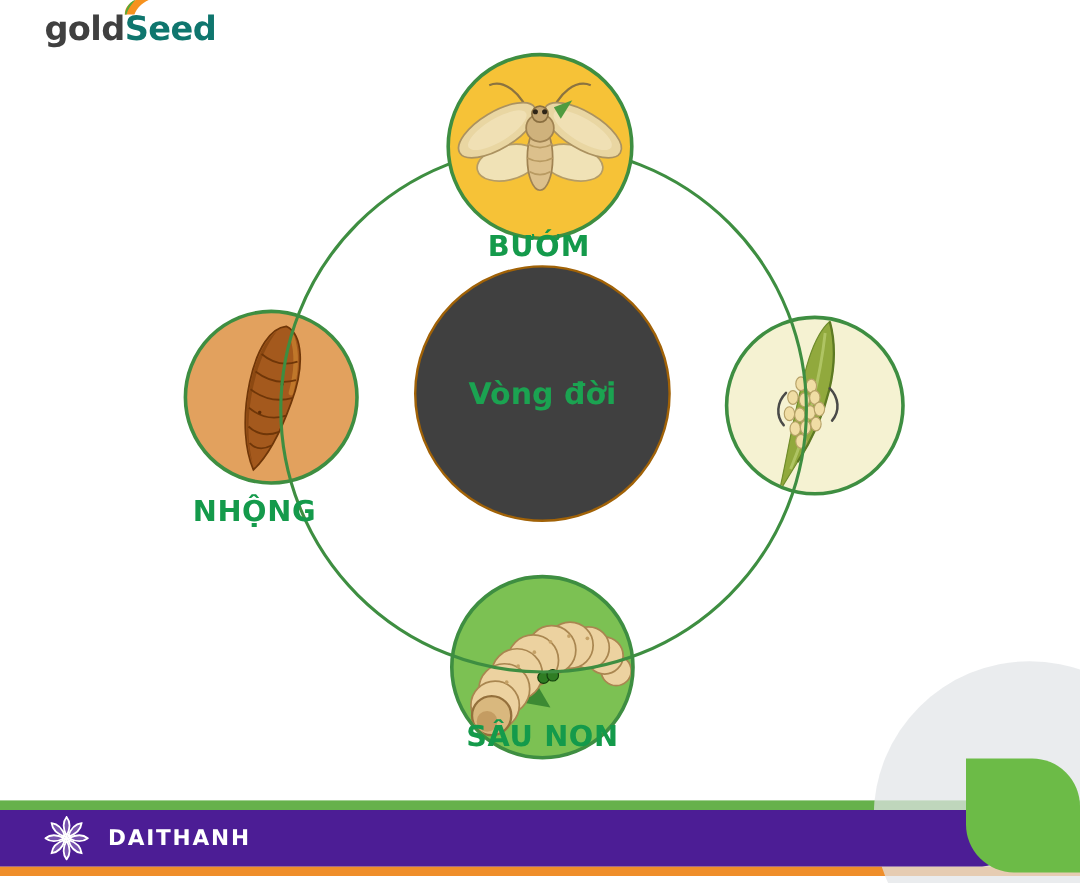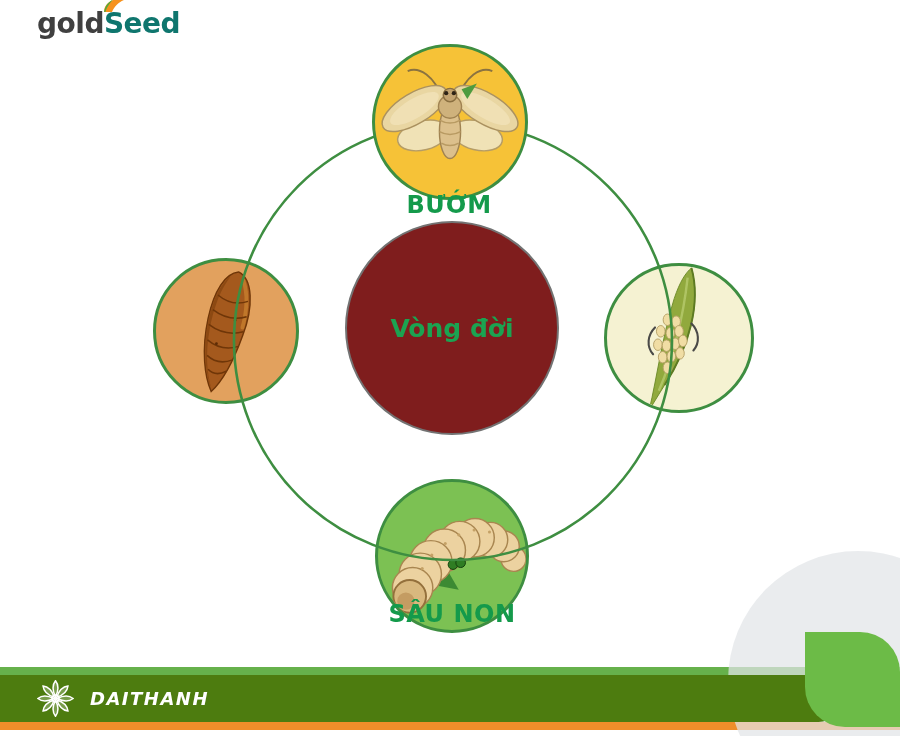--- a/index.html
+++ b/index.html
@@ -18,43 +18,43 @@
   
   .ring-svg { position:absolute; left:0; top:0; width:900px; height:736px; z-index:3; pointer-events:none; }
   .node { position:absolute; border-radius:50%; border:3px solid #3e8e41; overflow:hidden; }
   .node svg { display:block; width:100%; height:100%; }
   .node-moth  { left:372px; top:44px;  width:156px; height:156px; background:#f6c237; z-index:4; }
   .node-eggs  { left:604px; top:263px; width:150px; height:150px; background:#f5f2d2; z-index:2; }
   .node-larva { left:375px; top:479px; width:154px; height:154px; background:#7cc153; z-index:2; }
   .node-pupa  { left:153px; top:258px; width:146px; height:146px; background:#e2a15e; z-index:2; }
 
   .center-circle { position:absolute; left:345px; top:221px; width:214px; height:214px;
-                   border-radius:50%; background:#7f1d1d; border:2px solid #737373; z-index:2;
+                   border-radius:50%; background:#404040; border:2px solid #a16207; z-index:2;
                    display:flex; flex-direction:column; align-items:center; justify-content:center; }
   .center-circle .line { color:#1ba351; font-weight:bold; font-size:25px; line-height:41px; }
 
   .stage-label { position:absolute; transform:translateX(-50%); color:#149a4b; font-weight:bold;
                  font-size:24px; letter-spacing:0.5px; z-index:6; white-space:nowrap; }
   .label-moth  { left:449px; top:191px; }
   .label-eggs  { left:705px; top:419px; }
   .label-larva { left:452px; top:600px; }
   .label-pupa  { left:212px; top:412px; }
 
   
   .gray-circle { position:absolute; left:728px; top:551px; width:260px; height:260px;
                  border-radius:50%; background:rgba(226,228,231,0.72); z-index:2; }
   .leaf-shape  { position:absolute; left:805px; top:632px; width:95px; height:95px;
                  background:#6cbb47; border-radius:0 40px 0 40px; z-index:5; }
 
   
   .stripe-green  { position:absolute; left:0; top:667px; width:900px; height:8px; background:#66b14b; z-index:1; }
   .stripe-orange { position:absolute; left:0; top:722px; width:900px; height:8px; background:#ef8e2a; z-index:1; }
   .footer-bar { position:absolute; left:0; top:675px; width:842px; height:47px;
-                background:#4d7c0f; border-radius:0 24px 24px 0; z-index:4;
-                display:flex; align-items:center;font-style:italic; }
+                background:#4c1d95; border-radius:0 24px 24px 0; z-index:4;
+                display:flex; align-items:center; }
   .footer-flower { position:absolute; left:37px; top:5px; width:37px; height:37px; }
   .footer-brand { position:absolute; left:90px; top:13px; color:#ffffff; font-weight:bold;
                   font-size:18px; letter-spacing:1.5px; }
 </style>
 </head>
 <body>
 
 <div class="page">
 
   <div class="brand">
@@ -163,20 +163,21 @@
       </g>
     </svg>
   </div>
 
   <div class="center-circle">
     <div class="line">Vòng đời</div>
   </div>
 
   <div class="stage-label label-moth">BƯỚM</div>
   <div class="stage-label label-larva">SÂU NON</div>
+  <div class="stage-label label-pupa">NHỘNG</div>
 
   <div class="gray-circle"></div>
   <div class="leaf-shape"></div>
 
   <div class="stripe-green"></div>
   <div class="stripe-orange"></div>
   <div class="footer-bar">
     <svg class="footer-flower" viewBox="0 0 44 44">
       <g stroke="#ffffff" stroke-width="1.8" fill="rgba(255,255,255,0.25)">
         <path d="M22,20 C18,12 18,6 22,1 C26,6 26,12 22,20 Z"></path>

